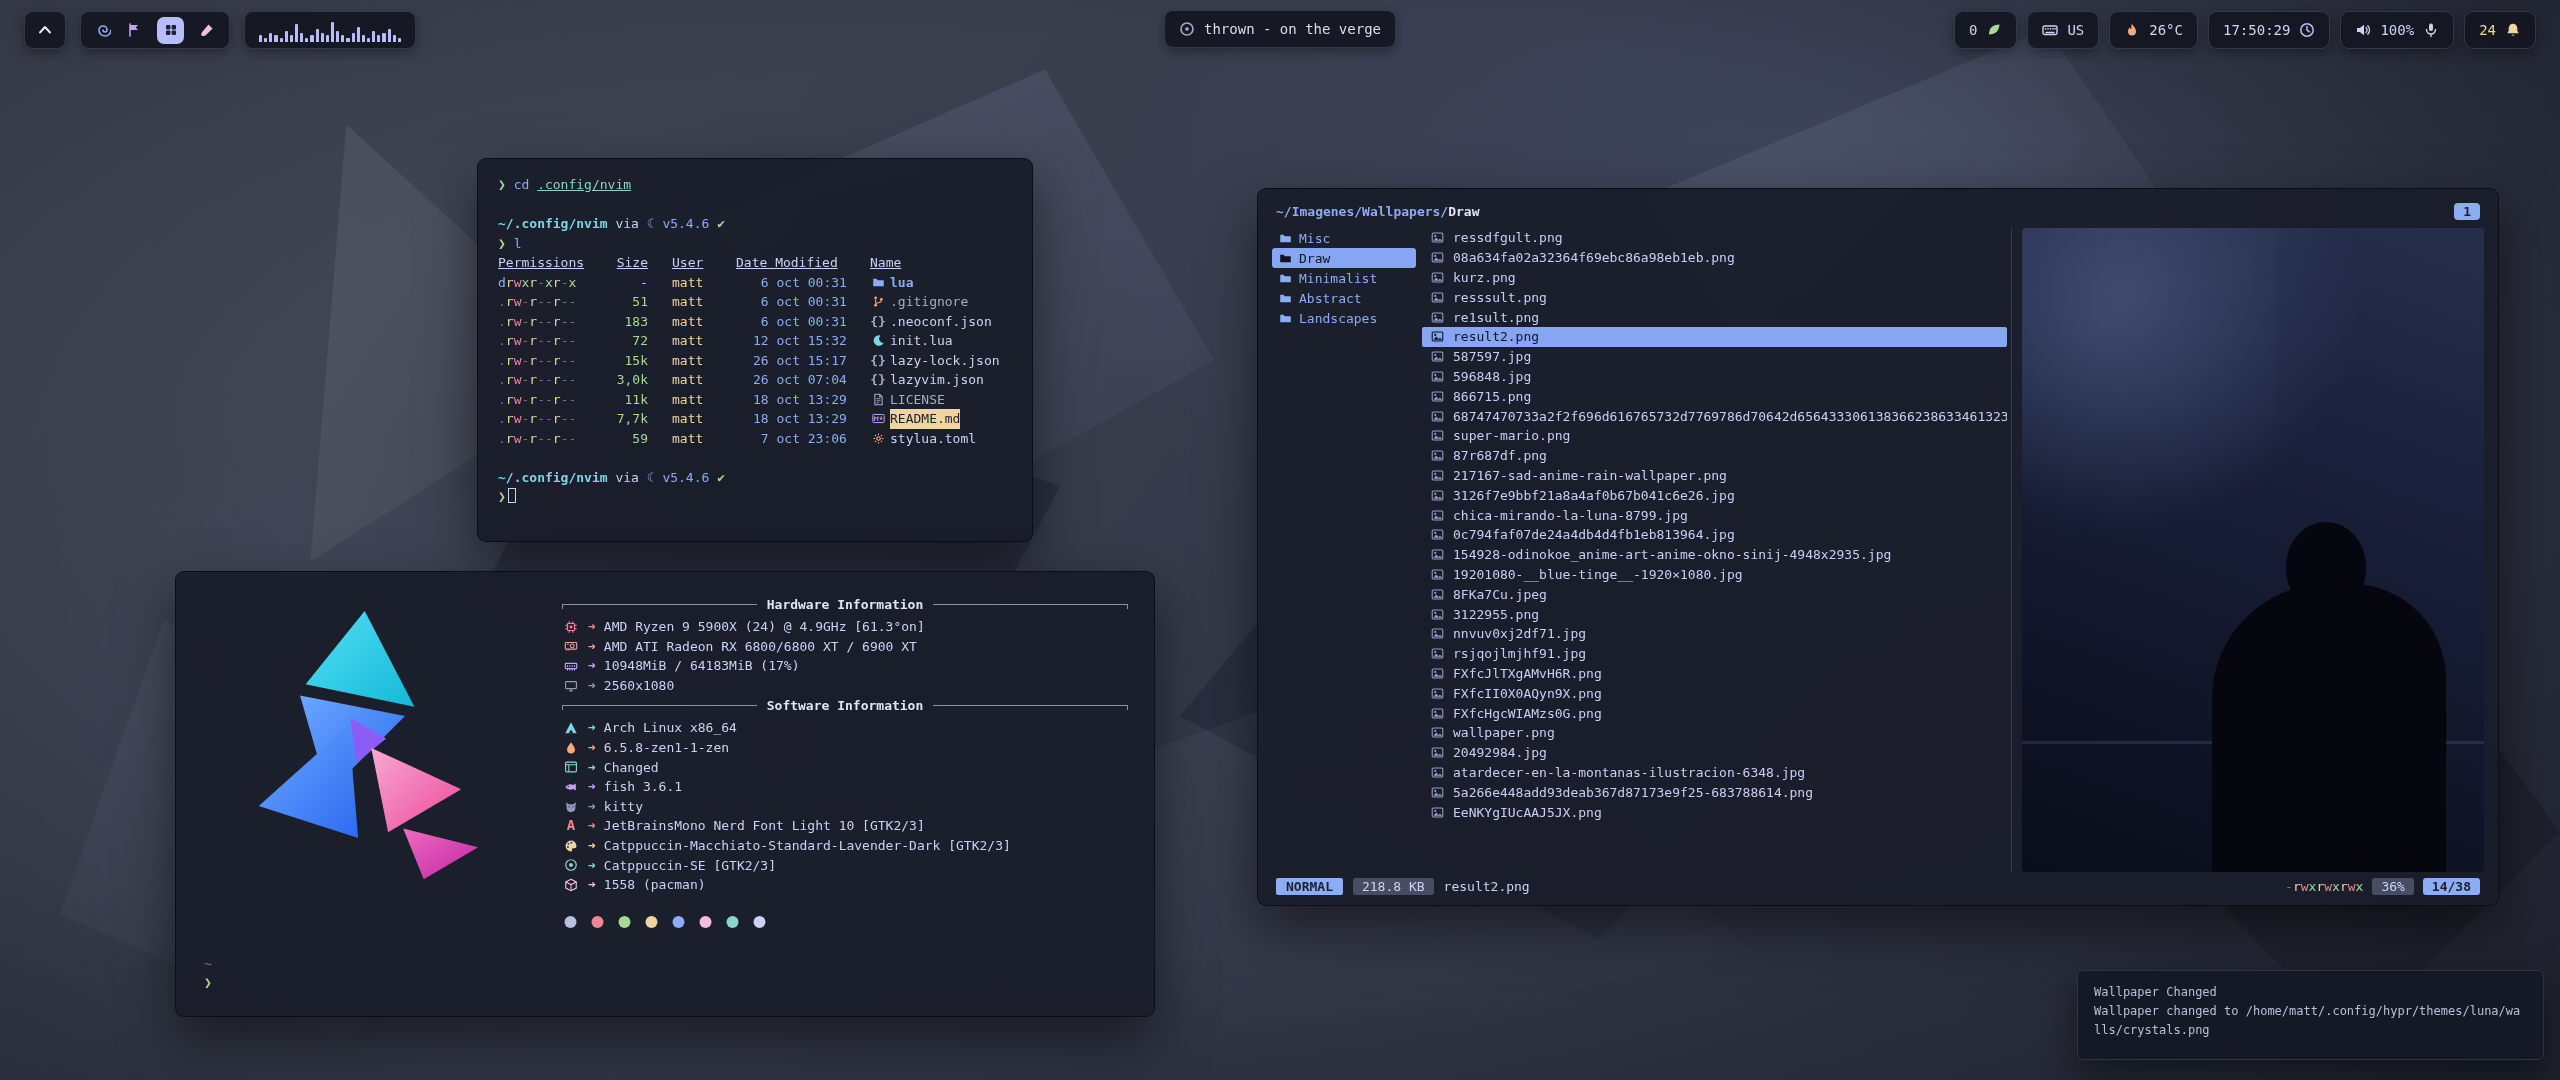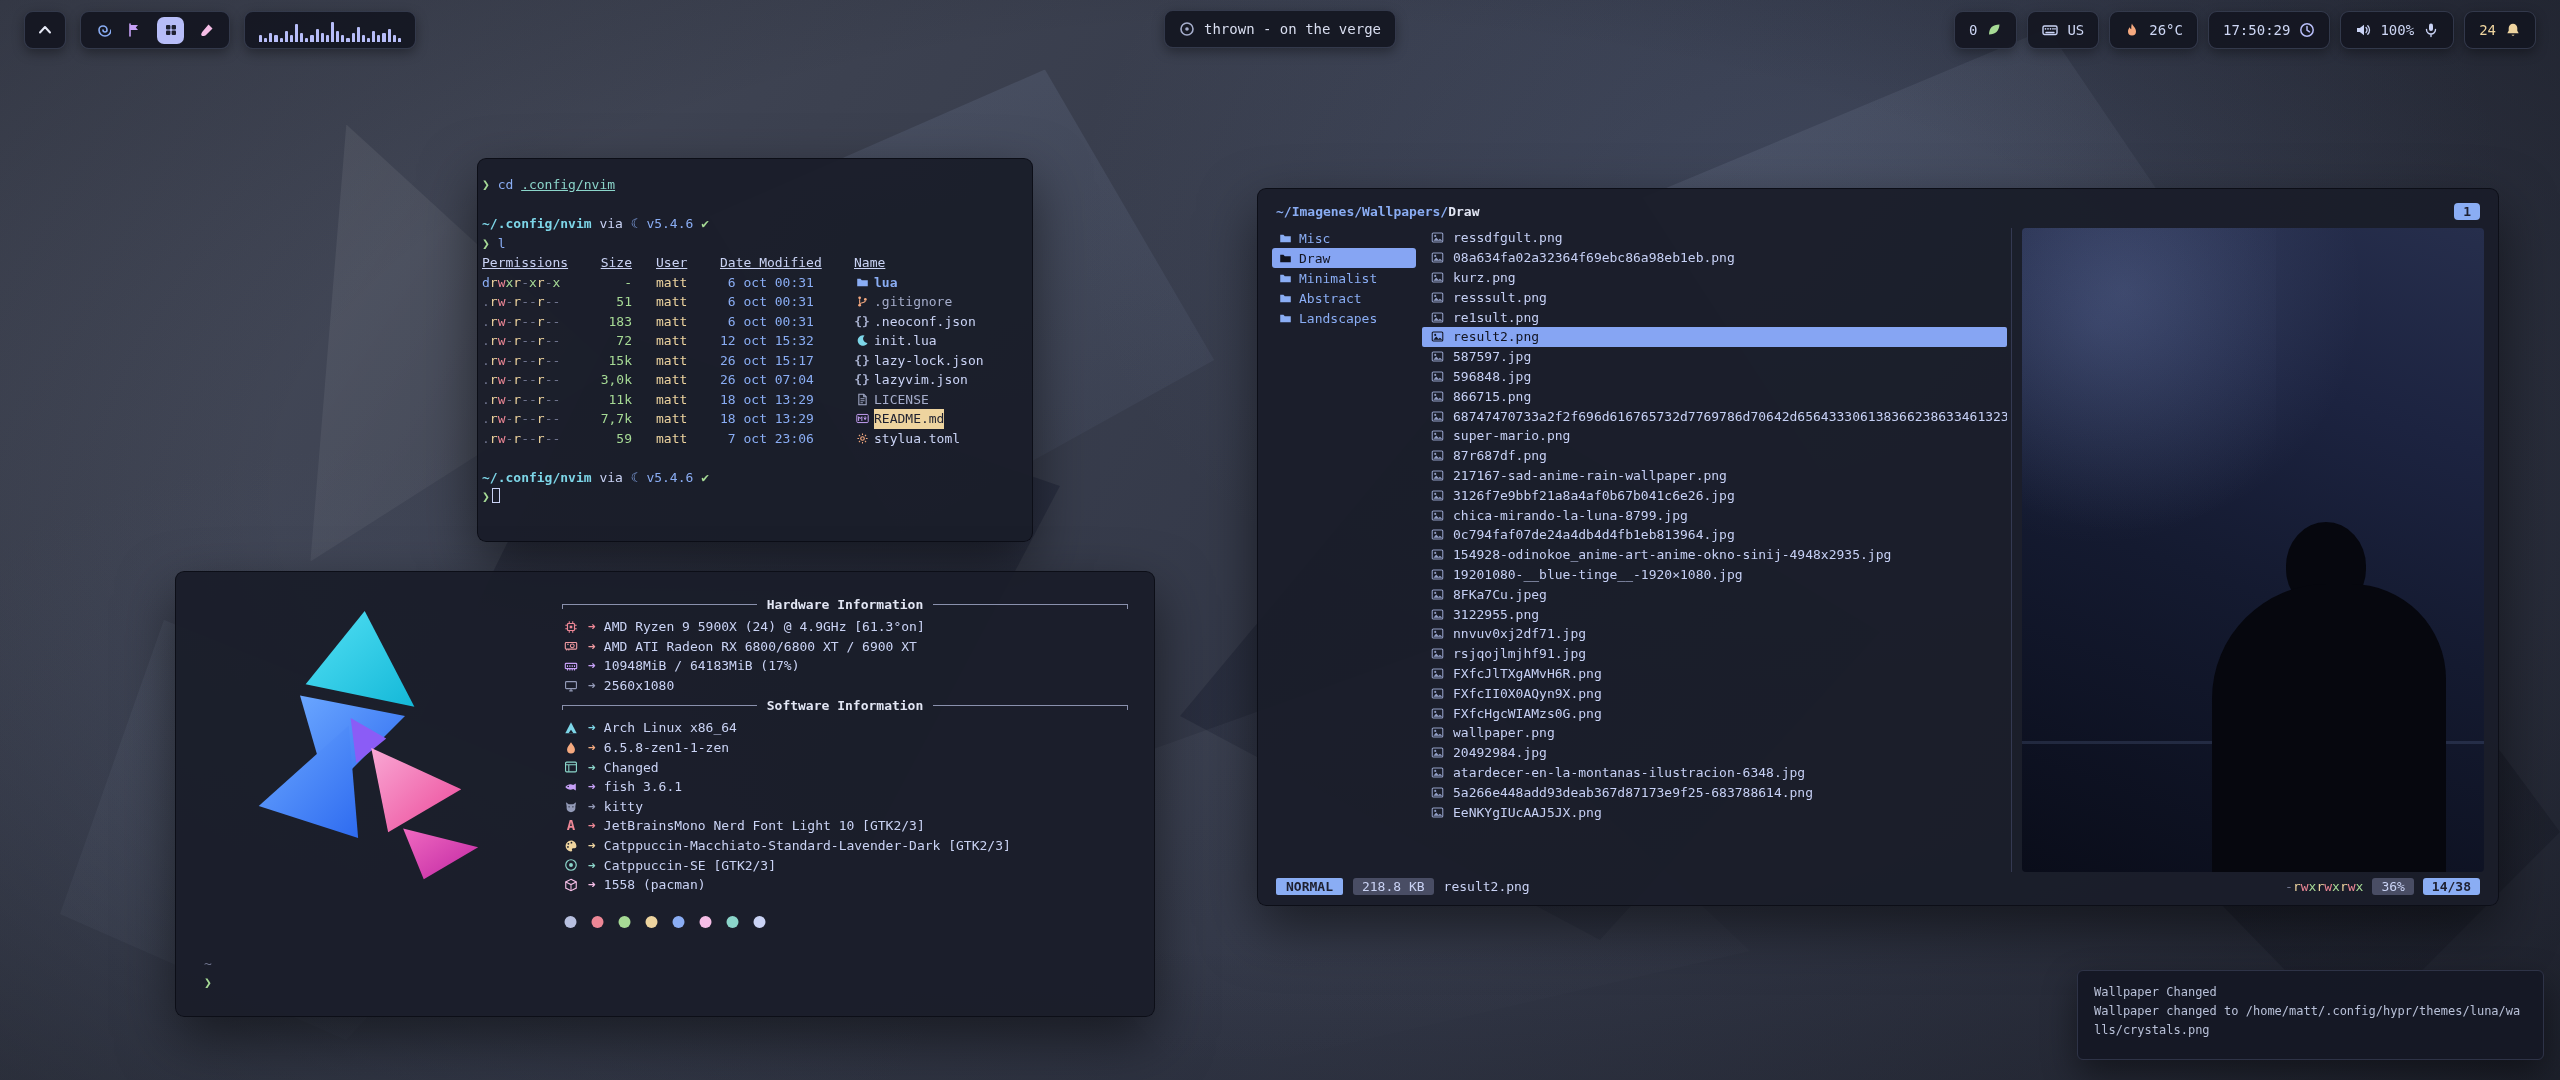--- a/index.html
+++ b/index.html
@@ -54,26 +54,26 @@
   .music{position:absolute;left:50%;top:0;transform:translateX(-50%);font-size:14px;}
   .music-label{color:#d9def0;}
   .bar-right{margin-left:auto;display:flex;gap:10px;align-items:center;font-size:14px;}
   .bar .ic{font-size:16px;}
 
   
   .window{position:absolute;background:rgba(26,29,42,0.96);border-radius:9px;
     border:1px solid rgba(10,12,20,0.85);box-shadow:0 22px 55px rgba(0,0,0,0.5);}
 
   
-  .term{left:477px;top:158px;width:556px;height:384px;padding:16px 4px;font-size:13px;line-height:19.5px;}
+  .term{left:477px;top:158px;width:556px;height:384px;padding:16px 20px;font-size:13px;line-height:19.5px;}
   .tline{min-height:19.5px;}
   .term .ic{font-size:13px;width:16px;margin-right:4px;}
   .lsrow{display:grid;grid-template-columns:86px 40px 40px 110px 1fr;column-gap:24px;line-height:19.5px;}
   .lsrow .r{text-align:right;}
-  .lsrow .pre{white-space:pre;}
+  .lsrow .pre{white-space:pre;margin-left:17px;}
   .nm{display:flex;align-items:center;}
   .hl{background:#eed49f;color:#1e2030;}
   .cursor{display:inline-block;width:8px;height:15px;border:1.5px solid #cad3f5;vertical-align:-2px;margin-left:2px;}
 
   
   .fetch{left:175px;top:571px;width:980px;height:446px;padding:20px 26px;font-size:13px;display:flex;}
   .fetch-left{position:relative;width:360px;flex:none;}
   .logo{width:300px;height:300px;display:block;margin:4px 0 0 8px;}
   .fetch-prompt{position:absolute;left:2px;bottom:4px;line-height:19px;}
   .fetch-right{flex:1;padding-top:2px;}

